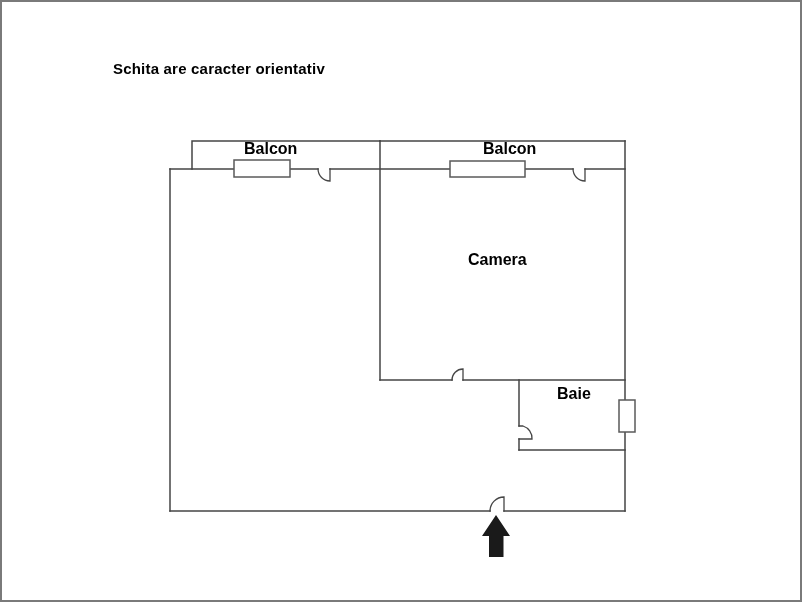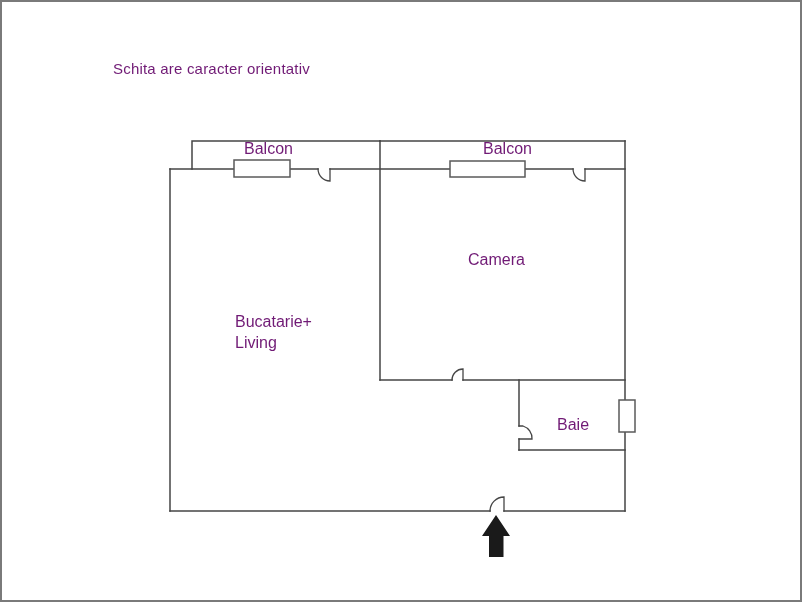--- a/index.html
+++ b/index.html
@@ -12,29 +12,30 @@
     background: #ffffff;
     font-family: "Liberation Sans", sans-serif;
     color: #1c1c1c;
     overflow: hidden;
   }
   .plan-svg { position: absolute; left: 0; top: 0; }
   .lbl {
     position: absolute;
     font-size: 16px;
     line-height: 16px;
-    color: #701a75;
+    color: #000000;
     white-space: pre-line;
+    font-weight: bold;
   }
   .lbl-title { left: 111px; top: 59px; font-size: 15px; letter-spacing: 0.2px; }
   .lbl-balcony-left  { left: 242px; top: 139px; }
   .lbl-balcony-right { left: 481px; top: 139px; }
   .lbl-camera        { left: 466px; top: 250px; text-align: right; }
   .lbl-kitchen       { left: 233px; top: 309px; line-height: 21px; }
-  .lbl-bathroom      { left: 555px; top: 415px; }
+  .lbl-bathroom      { left: 555px; top: 384px; }
 </style>
 </head>
 <body>
 
 <div class="page">
 
   <div class="lbl lbl-title">Schita are caracter orientativ</div>
 
   <svg class="plan-svg" width="802" height="602" viewBox="0 0 802 602">
 
@@ -67,18 +68,16 @@
 
     <path stroke="none" d="M494,513 L508,534 H501.5 V555 H487 V534 H480 Z" fill="#1a1a1a"></path>
   </svg>
 
   <div class="lbl lbl-balcony-left">Balcon</div>
 
   <div class="lbl lbl-balcony-right">Balcon</div>
 
   <div class="lbl lbl-camera">Camera</div>
 
-  <div class="lbl lbl-kitchen">Bucatarie+
-Living</div>
 
   <div class="lbl lbl-bathroom">Baie</div>
 
 </div>
 
 </body></html>

